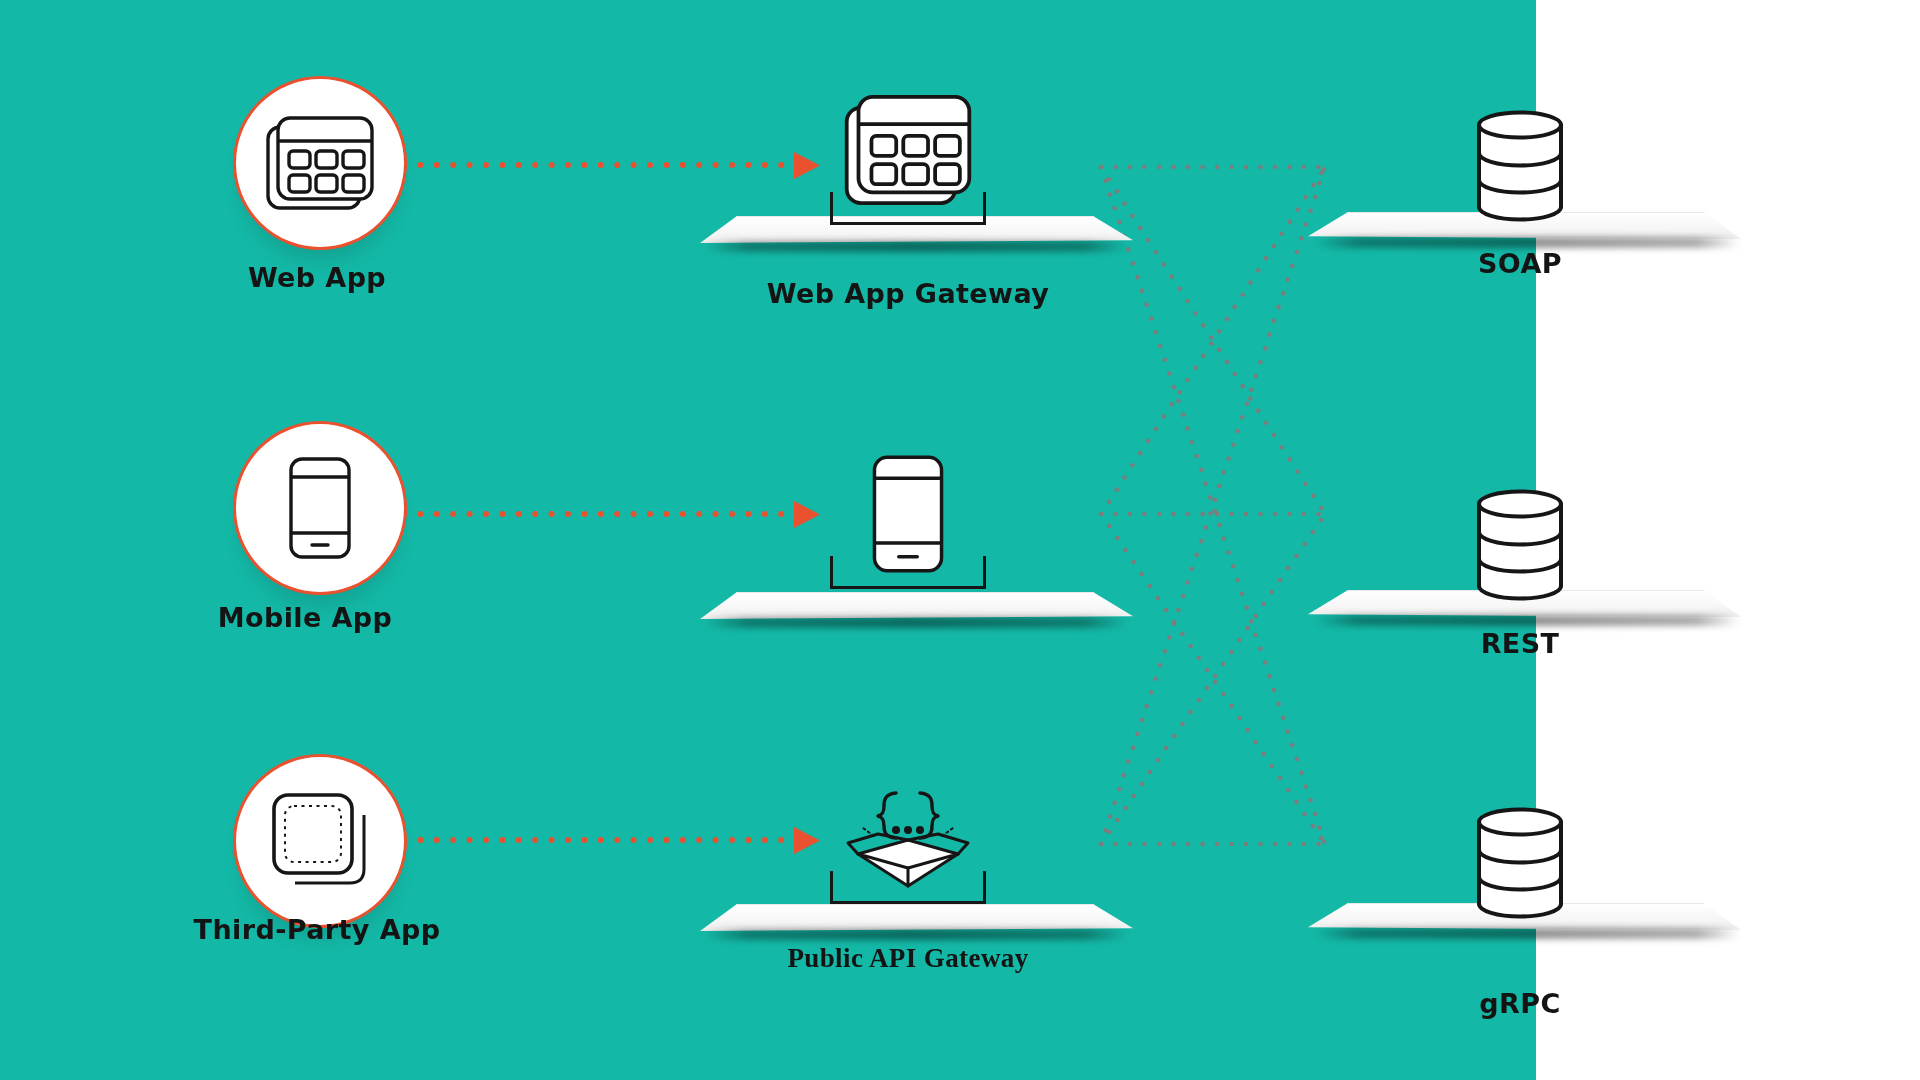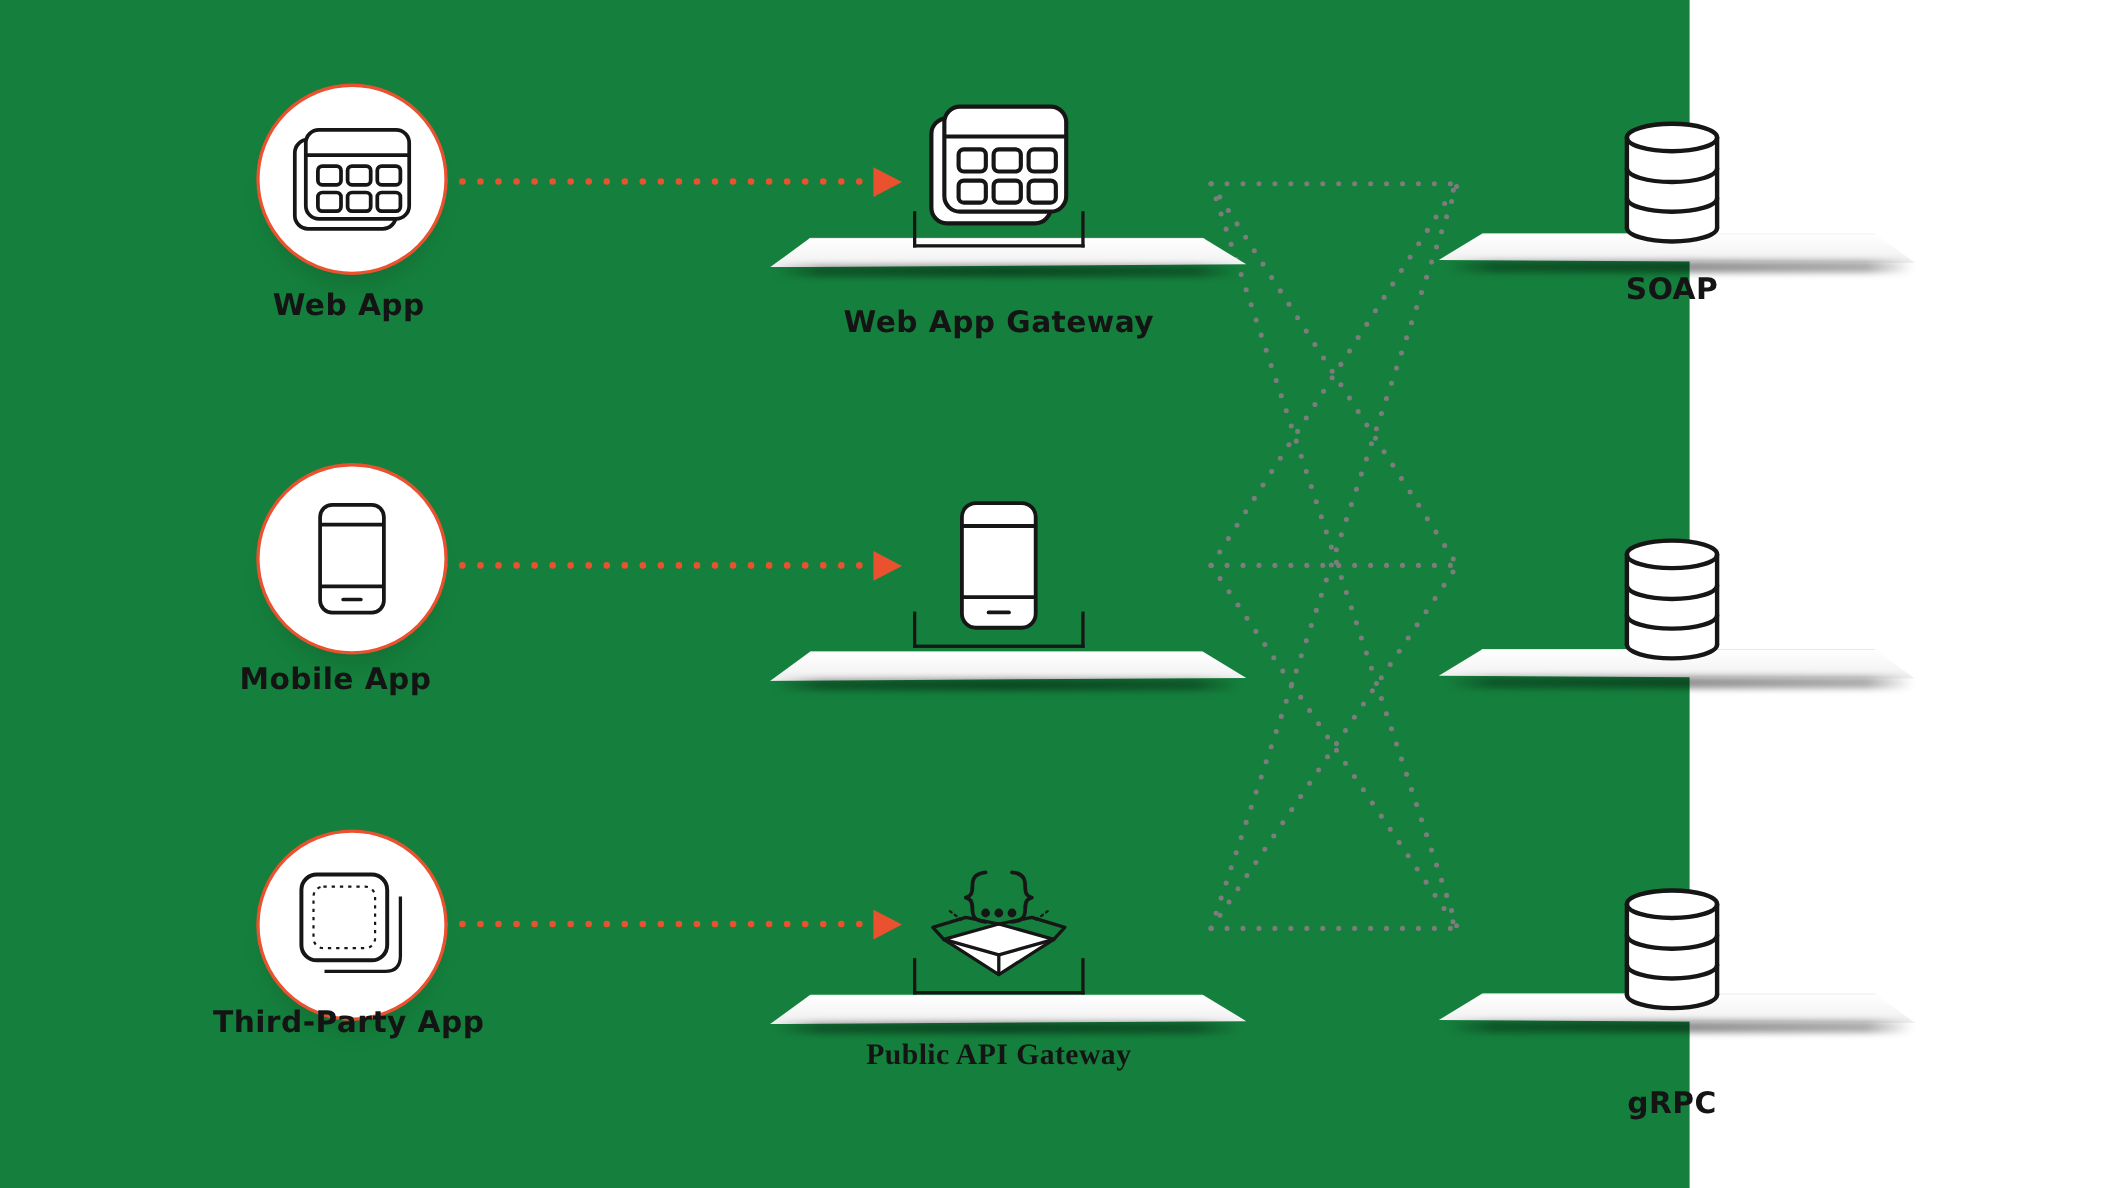--- a/index.html
+++ b/index.html
@@ -1,20 +1,20 @@
 <!DOCTYPE html>
 <html><head>
 <meta charset="utf-8">
 <style>
   html,body{margin:0;padding:0;background:#ffffff;}
   body{
     width:1920px;height:1080px;overflow:hidden;
     font-family:"DejaVu Sans","Liberation Sans",sans-serif;
   }
-  .canvas{position:relative;width:1536px;height:1080px;background:#15803d;}
+  .canvas{position:relative;width:1536px;height:1080px;background:#14b8a6;}
   .overlay{position:absolute;left:0;top:0;pointer-events:none;}
 
   .node-label{
     position:absolute;width:500px;text-align:center;
     font-size:27px;font-weight:700;color:#141414;letter-spacing:.4px;
     white-space:nowrap;
   }
   .client-circle{
     position:absolute;width:168px;height:168px;border-radius:50%;
     border:3px solid #EA512F;background:#ffffff;
@@ -182,20 +182,21 @@
     <g fill="none" stroke="#161616" stroke-width="4" stroke-linecap="round">
       <path d="M4 15 V97 a41 12.5 0 0 0 82 0 V15" fill="#ffffff" stroke="none"></path>
       <ellipse cx="45" cy="15" rx="41" ry="12.5" fill="#ffffff"></ellipse>
       <path d="M4 15 V97"></path>
         <path d="M86 15 V97"></path>
       <path d="M4 97 a41 12.5 0 0 0 82 0"></path>
       <path d="M4 43 a41 12.5 0 0 0 82 0"></path>
       <path d="M4 70 a41 12.5 0 0 0 82 0"></path>
     </g>
   </svg>
+  <div class="node-label" style="left:1270px;top:628px;">REST</div>
 
   <div class="shelf be" style="left:1308px;top:903px;"></div>
   <div class="shelf-shadow" style="left:1315px;top:928px;"></div>
   <svg class="icon-abs" style="left:1475px;top:807px;" width="90" height="112" viewBox="0 0 90 112">
     <g fill="none" stroke="#161616" stroke-width="4" stroke-linecap="round">
       <path d="M4 15 V97 a41 12.5 0 0 0 82 0 V15" fill="#ffffff" stroke="none"></path>
       <ellipse cx="45" cy="15" rx="41" ry="12.5" fill="#ffffff"></ellipse>
       <path d="M4 15 V97"></path>
         <path d="M86 15 V97"></path>
       <path d="M4 97 a41 12.5 0 0 0 82 0"></path>

